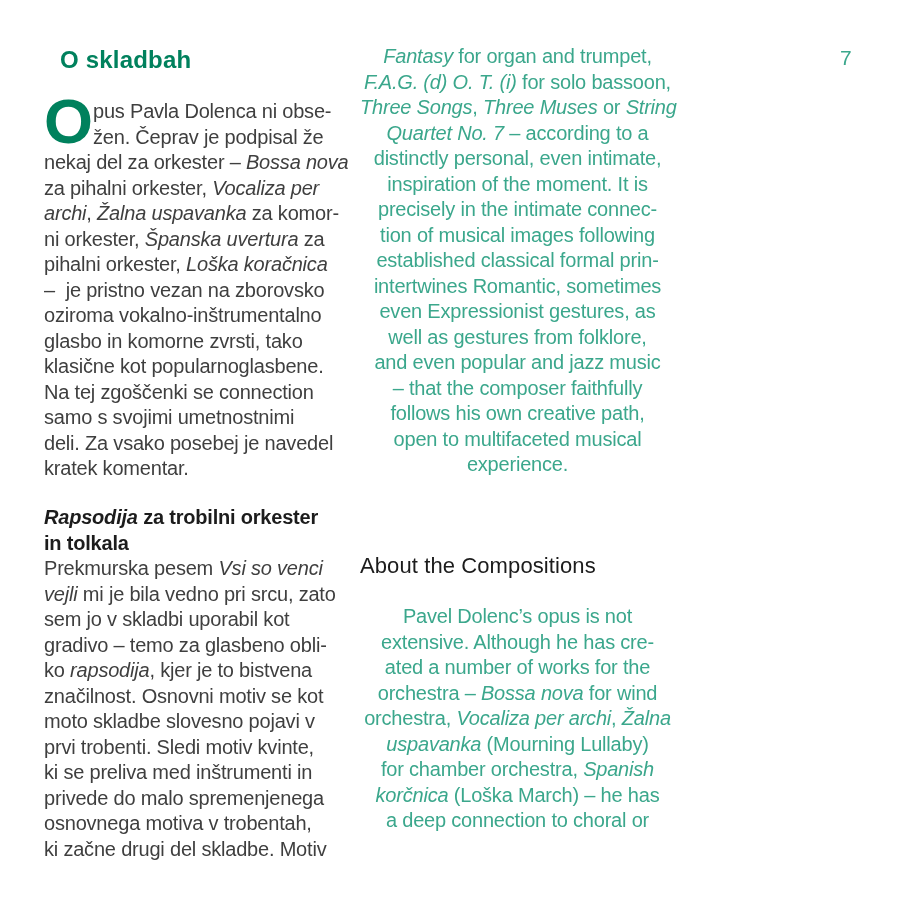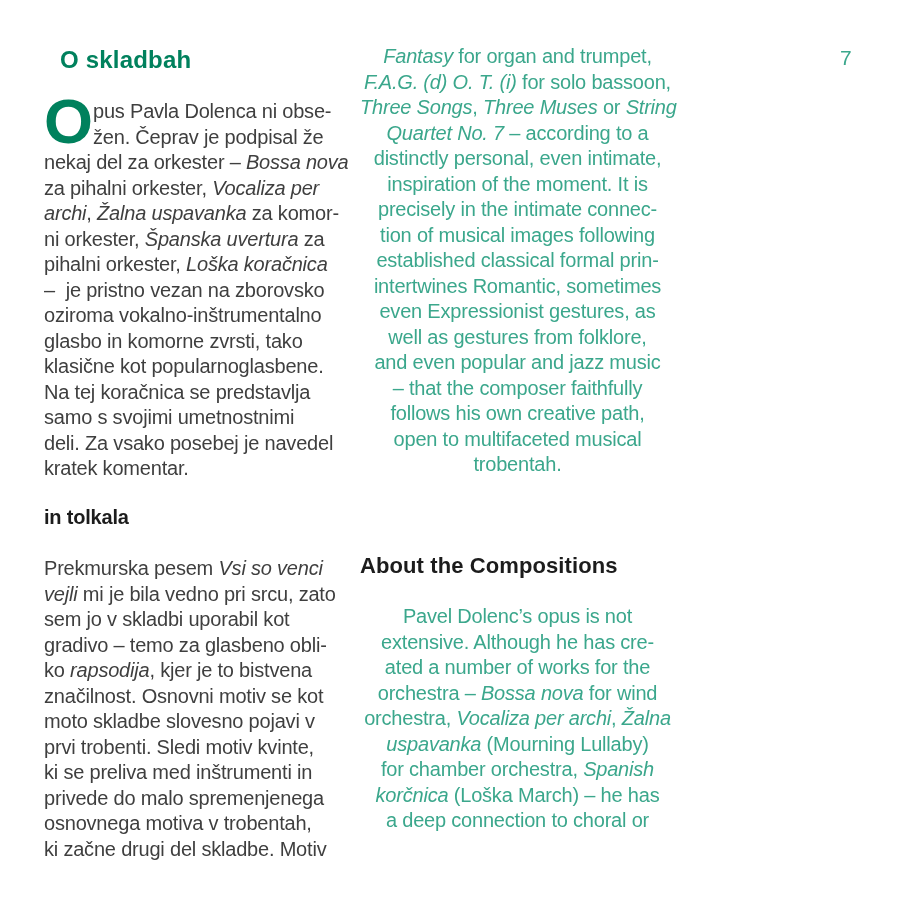--- a/index.html
+++ b/index.html
@@ -50,21 +50,21 @@
     font-weight: bold;
     color: var(--heading-teal);
   }
   .section-heading { color: var(--heading-black); }
   .section-heading .line { font-weight: bold; }
 
   
   .body-right { color: var(--body-teal); text-align: center; }
   .right-heading {
     font-size: 22px;
-    font-weight: bold;
+    font-weight: normal;
     color: var(--heading-black);
     letter-spacing: 0.1px;
   }
   .page-number {
     font-size: 21px;
     color: var(--body-teal);
   }
 </style>
 </head>
 <body>
@@ -81,27 +81,28 @@
       <div class="line"><span>žen. Čeprav je podpisal že</span></div>
       <div class="line"><span>nekaj del za orkester – </span><span class="it">Bossa nova</span></div>
       <div class="line"><span>za pihalni orkester, </span><span class="it">Vocaliza per</span></div>
       <div class="line"><span class="it">archi</span><span>, </span><span class="it">Žalna uspavanka</span><span> za komor-</span></div>
       <div class="line"><span>ni orkester, </span><span class="it">Španska uvertura</span><span> za</span></div>
       <div class="line"><span>pihalni orkester, </span><span class="it">Loška koračnica</span></div>
       <div class="line"><span>–  je pristno vezan na zborovsko</span></div>
       <div class="line"><span>oziroma vokalno-inštrumentalno</span></div>
       <div class="line"><span>glasbo in komorne zvrsti, tako</span></div>
       <div class="line"><span>klasične kot popularnoglasbene.</span></div>
-      <div class="line"><span>Na tej koračnica se predstavlja</span></div>
+      <div class="line"><span>Na tej zgoščenki se connection</span></div>
       <div class="line"><span>samo s svojimi umetnostnimi</span></div>
       <div class="line"><span>deli. Za vsako posebej je navedel</span></div>
       <div class="line"><span>kratek komentar.</span></div>
     </div>
 
   <div class="block section-heading" style="left:44px; top:505px; width:305px;">
+      <div class="line"><span class="it bd">Rapsodija</span><span class="bd"> za trobilni orkester</span></div>
       <div class="line"><span class="bd">in tolkala</span></div>
     </div>
 
   <div class="block body-left" style="left:44px; top:556px; width:305px;">
       <div class="line"><span>Prekmurska pesem </span><span class="it">Vsi so venci</span></div>
       <div class="line"><span class="it">vejli</span><span> mi je bila vedno pri srcu, zato</span></div>
       <div class="line"><span>sem jo v skladbi uporabil kot</span></div>
       <div class="line"><span>gradivo – temo za glasbeno obli-</span></div>
       <div class="line"><span>ko </span><span class="it">rapsodija</span><span>, kjer je to bistvena</span></div>
       <div class="line"><span>značilnost. Osnovni motiv se kot</span></div>
@@ -123,21 +124,21 @@
       <div class="line"><span>precisely in the intimate connec-</span></div>
       <div class="line"><span>tion of musical images following</span></div>
       <div class="line"><span>established classical formal prin-</span></div>
       <div class="line"><span>intertwines Romantic, sometimes</span></div>
       <div class="line"><span>even Expressionist gestures, as</span></div>
       <div class="line"><span>well as gestures from folklore,</span></div>
       <div class="line"><span>and even popular and jazz music</span></div>
       <div class="line"><span>– that the composer faithfully</span></div>
       <div class="line"><span>follows his own creative path,</span></div>
       <div class="line"><span>open to multifaceted musical</span></div>
-      <div class="line"><span>trobentah.</span></div>
+      <div class="line"><span>experience.</span></div>
     </div>
 
   <div class="block right-heading" style="left:360px; top:553px;">About the Compositions</div>
 
   <div class="block body-right" style="left:360px; top:604px; width:315px;">
       <div class="line"><span>Pavel Dolenc’s opus is not</span></div>
       <div class="line"><span>extensive. Although he has cre-</span></div>
       <div class="line"><span>ated a number of works for the</span></div>
       <div class="line"><span>orchestra – </span><span class="it">Bossa nova</span><span> for wind</span></div>
       <div class="line"><span>orchestra, </span><span class="it">Vocaliza per archi</span><span>, </span><span class="it">Žalna</span></div>

